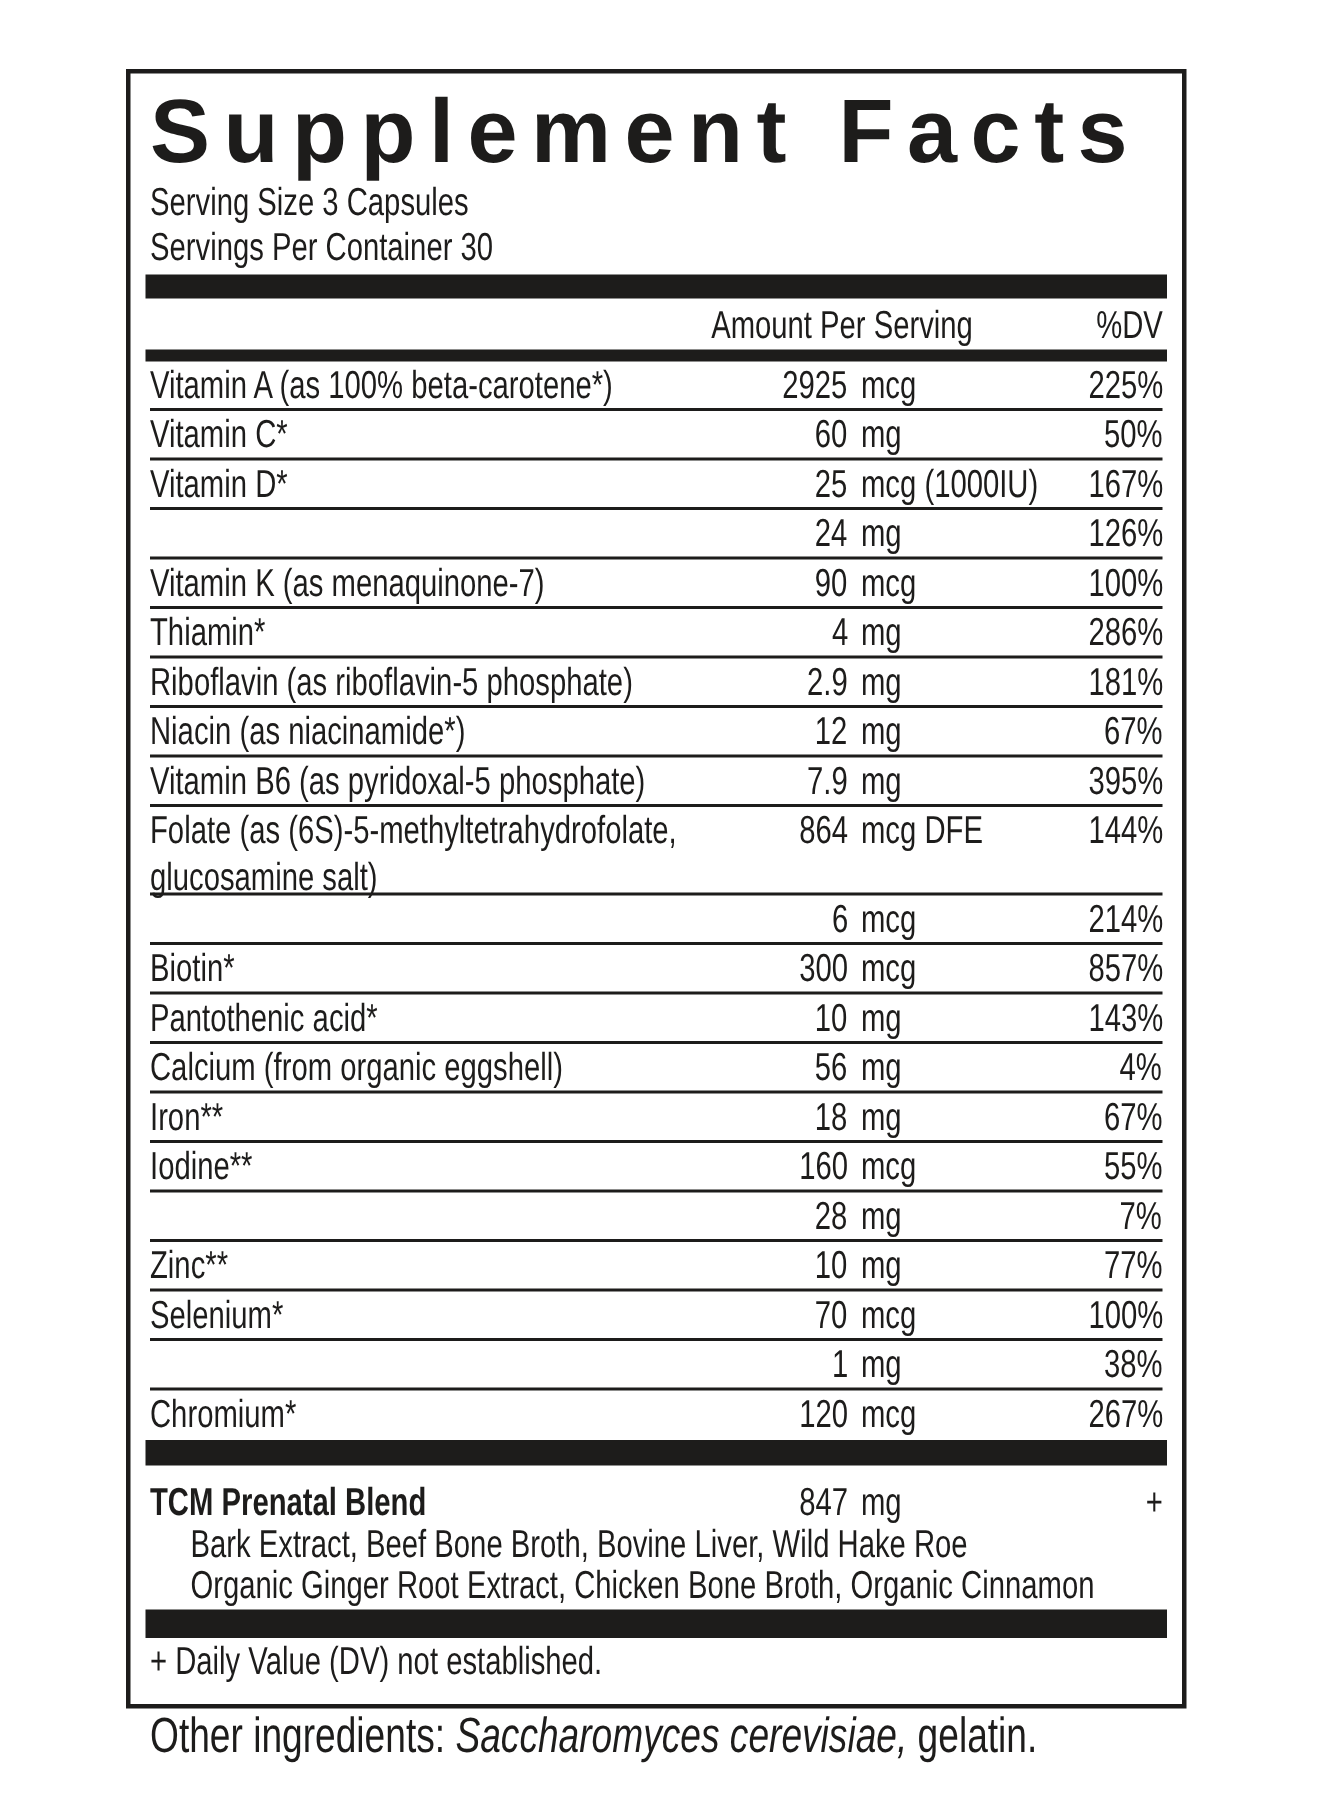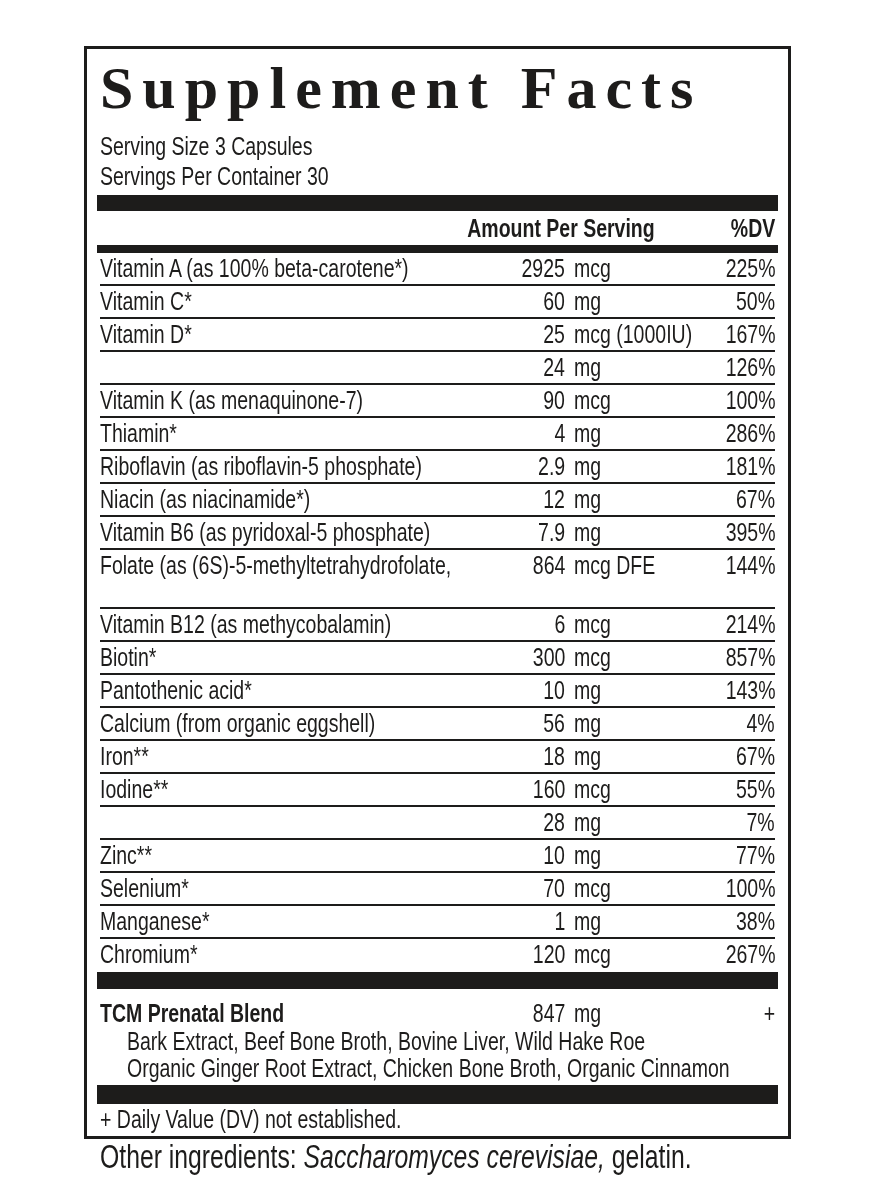--- a/index.html
+++ b/index.html
@@ -18,30 +18,29 @@
     width: 707px; height: 1093px;
     box-sizing: border-box;
     border: 3px solid var(--ink);
     padding: 8px 13px 0 13px;
     background: #ffffff;
   }
   .title {
     font-size: 60px; font-weight: bold;
     letter-spacing: 9px; line-height: 62px;
     white-space: nowrap;
-    font-family: Liberation Serif, serif;
-  }
-  .servings { margin-top: 12px; }
+  }
+  .servings { margin-top: 0; }
   .serving-line { font-size: 26px; line-height: 30px; }
   .bar { background: var(--ink); margin-left: -3px; margin-right: -3px; }
   .bar-1 { height: 16px; margin-top: 4px; }
   .bar-2 { height: 8px; }
   .bar-3 { height: 17px; }
   .bar-4 { height: 19px; margin-top: 3px; }
-  .thead { position: relative; height: 34px; line-height: 34px; font-weight: bold; font-size: 26px; }
+  .thead { position: relative; height: 34px; line-height: 34px; font-weight: normal; font-size: 26px; }
   .amt-head { position: absolute; left: 311px; width: 300px; text-align: center; }
   .dv-head  { position: absolute; right: 0; }
   .row {
     position: relative; height: 33px; box-sizing: border-box;
     border-bottom: 2px solid var(--ink);
     font-size: 26px; line-height: 31px;
   }
   .row.tall { height: 59px; }
   .row.last { border-bottom: none; }
   .nline { line-height: 31px; white-space: nowrap; }
@@ -156,30 +155,28 @@
           <div class="nline"><span class="cx ol">Vitamin B6 (as pyridoxal-5 phosphate)</span></div>
         </div>
       <div class="c-num"><span class="cx or">7.9</span></div>
       <div class="c-unit"><span class="cx ol">mg</span></div>
       <div class="c-dv"><span class="cx or">395%</span></div>
     </div>
 
     <div class="row tall">
       <div class="c-name">
           <div class="nline"><span class="cx ol">Folate (as (6S)-5-methyltetrahydrofolate,</span></div>
+          <div class="nline"><span class="cx ol">glucosamine salt)</span></div>
         </div>
       <div class="c-num"><span class="cx or">864</span></div>
       <div class="c-unit"><span class="cx ol">mcg DFE</span></div>
       <div class="c-dv"><span class="cx or">144%</span></div>
     </div>
 
     <div class="row">
-      <div class="c-name">
-          <div class="nline"><span class="cx ol">Vitamin B12 (as methycobalamin)</span></div>
-        </div>
       <div class="c-num"><span class="cx or">6</span></div>
       <div class="c-unit"><span class="cx ol">mcg</span></div>
       <div class="c-dv"><span class="cx or">214%</span></div>
     </div>
 
     <div class="row">
       <div class="c-name">
           <div class="nline"><span class="cx ol">Biotin*</span></div>
         </div>
       <div class="c-num"><span class="cx or">300</span></div>
@@ -241,23 +238,20 @@
     <div class="row">
       <div class="c-name">
           <div class="nline"><span class="cx ol">Selenium*</span></div>
         </div>
       <div class="c-num"><span class="cx or">70</span></div>
       <div class="c-unit"><span class="cx ol">mcg</span></div>
       <div class="c-dv"><span class="cx or">100%</span></div>
     </div>
 
     <div class="row">
-      <div class="c-name">
-          <div class="nline"><span class="cx ol">Manganese*</span></div>
-        </div>
       <div class="c-num"><span class="cx or">1</span></div>
       <div class="c-unit"><span class="cx ol">mg</span></div>
       <div class="c-dv"><span class="cx or">38%</span></div>
     </div>
 
     <div class="row last">
       <div class="c-name">
           <div class="nline"><span class="cx ol">Chromium*</span></div>
         </div>
       <div class="c-num"><span class="cx or">120</span></div>

